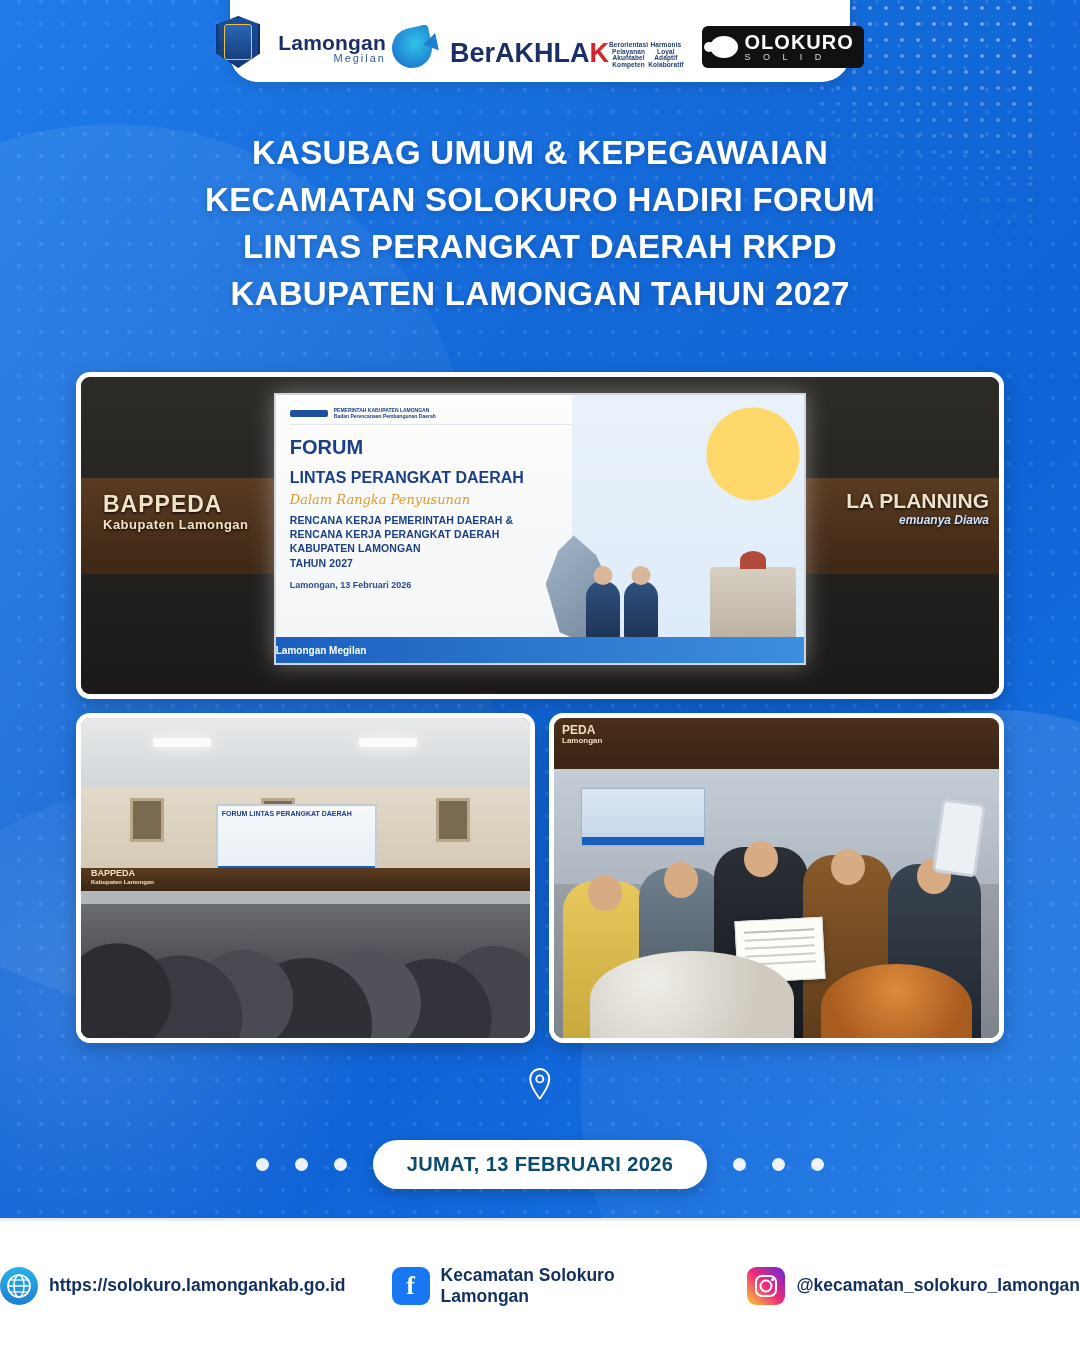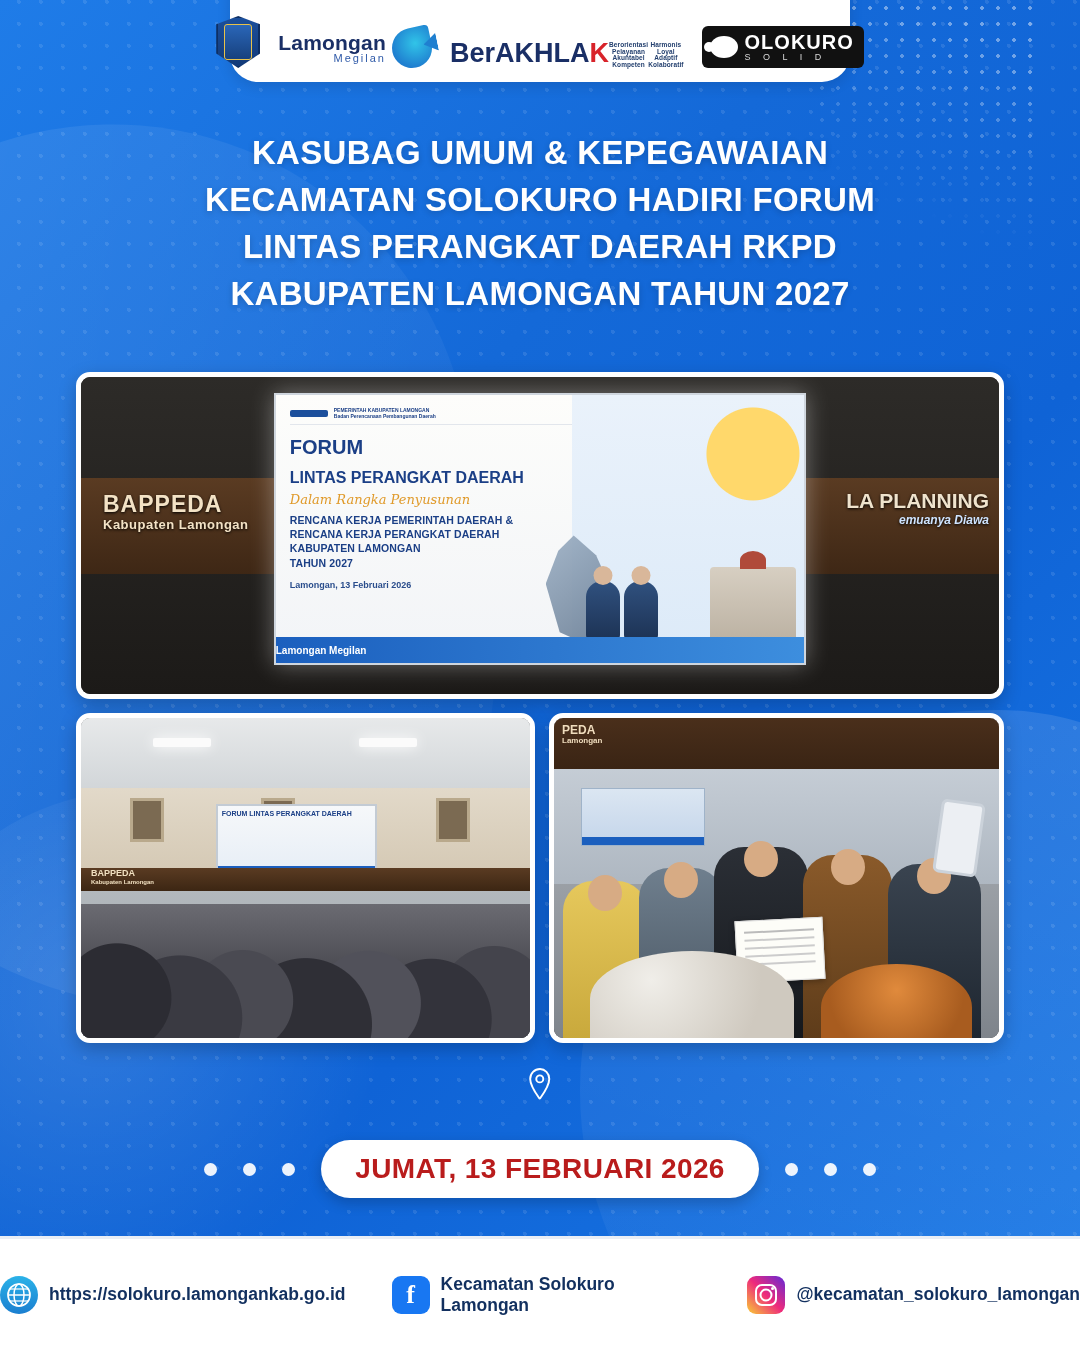--- a/index.html
+++ b/index.html
@@ -289,29 +289,29 @@
   }
   .pin { width: 26px; height: 32px; flex: 0 0 auto; }
 
   
   .daterow {
     position: absolute; top: 1140px; left: 0; right: 0;
     display: flex; align-items: center; justify-content: center; gap: 26px;
   }
   .dot { width: 13px; height: 13px; border-radius: 50%; background: rgba(255,255,255,.92); }
   .datepill {
-    background: #fff; color: #b91c1c; border-radius: 30px;
-    padding: 13px 34px; font-weight: 800; font-size: 28px; letter-spacing: .4px;
+    background: #fff; color: #0c4a6e; border-radius: 30px;
+    padding: 13px 34px; font-weight: 800; font-size: 20px; letter-spacing: .4px;
     box-shadow: 0 5px 14px rgba(0,0,0,.2);
     white-space: nowrap;
   }
 
   
   .footer {
-    position: absolute; left: 0; right: 0; bottom: 0; height: 114px;
+    position: absolute; left: 0; right: 0; bottom: 0; height: 132px;
     background: #fff;
     display: flex; align-items: center; justify-content: center; gap: 46px;
     border-top: 3px solid #e9eef5;
   }
   .fitem { display: flex; align-items: center; gap: 11px; }
   .fitem .label { font-size: 17.5px; font-weight: 700; color: #12305f; }
   .ic { width: 38px; height: 38px; border-radius: 9px; flex: 0 0 auto; display:flex; align-items:center; justify-content:center; }
   .ic-globe { background: linear-gradient(#2bb2e8, #1b7fd0); border-radius: 50%; }
   .ic-fb { background: #1877f2; color:#fff; font-weight:800; font-size:26px; font-family:"Liberation Serif",serif; line-height:1; }
   .ic-ig { background: linear-gradient(45deg,#f9ce34,#ee2a7b 50%,#6228d7); }

